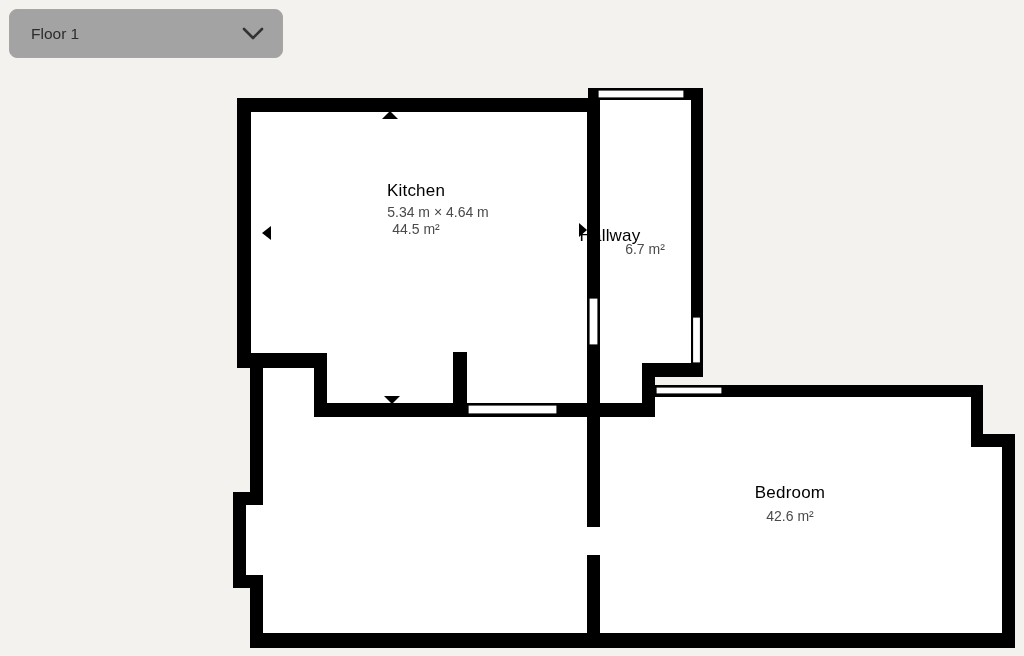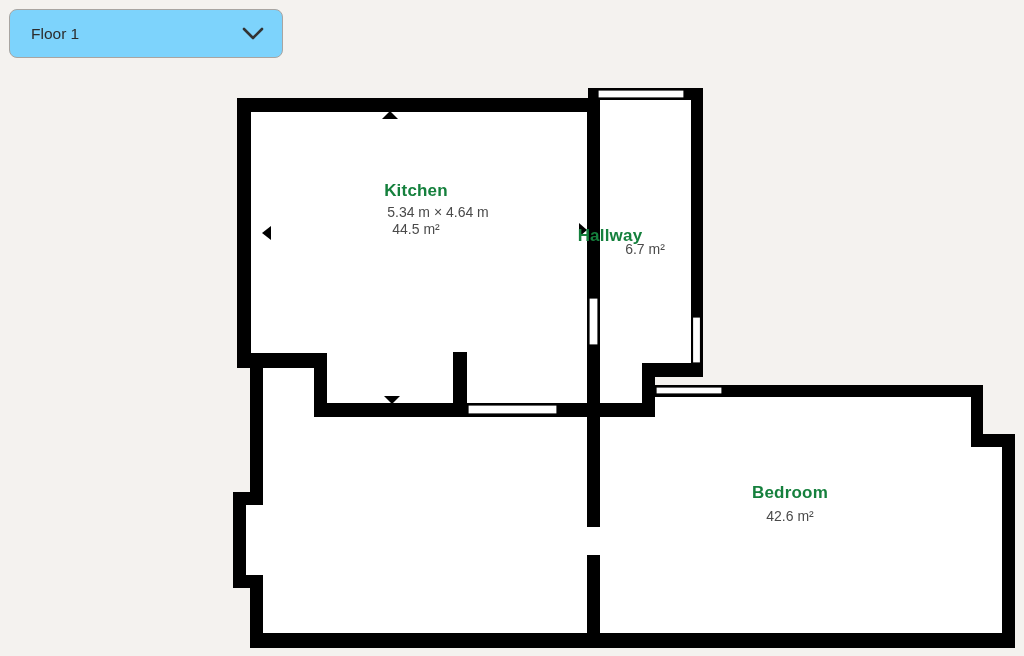--- a/index.html
+++ b/index.html
@@ -10,36 +10,36 @@
     position:relative;overflow:hidden;
   }
   .stage{position:absolute;inset:0;}
   svg.plan{position:absolute;left:0;top:0;width:1024px;height:656px;}
 
   
   .floor-select{
     position:absolute;left:9px;top:9px;width:274px;height:49px;
     box-sizing:border-box;
     border:1.5px solid #a9a5a1;border-radius:8px;
-    background:#7dd3fc;
+    background:#a3a3a3;
     display:flex;align-items:center;
     padding:0 18px 0 21px;
     cursor:pointer;
   }
   .floor-select .value{
     font-size:15.5px;color:#2c2c2c;flex:1;
   }
   .floor-select .chev{display:flex;align-items:center;}
 
   
   .plan-label{
     position:absolute;transform:translate(-50%,-50%);
     white-space:nowrap;text-align:center;line-height:1;
   }
-  .room-name{font-size:17px;font-weight:700;color:#15803d;letter-spacing:.2px;}
+  .room-name{font-size:17px;font-weight:400;color:#000000;letter-spacing:.2px;}
   .room-sub{font-size:14px;color:#4a4a4a;}
 
   .lbl-kitchen-name{left:416px;top:190px;}
   .lbl-kitchen-dims{left:438px;top:212px;}
   .lbl-kitchen-area{left:416px;top:229px;}
   .lbl-hallway-name{left:610px;top:235px;}
   .lbl-hallway-area{left:645px;top:249px;}
   .lbl-bedroom-name{left:790px;top:492px;}
   .lbl-bedroom-area{left:790px;top:516px;}
 </style>

